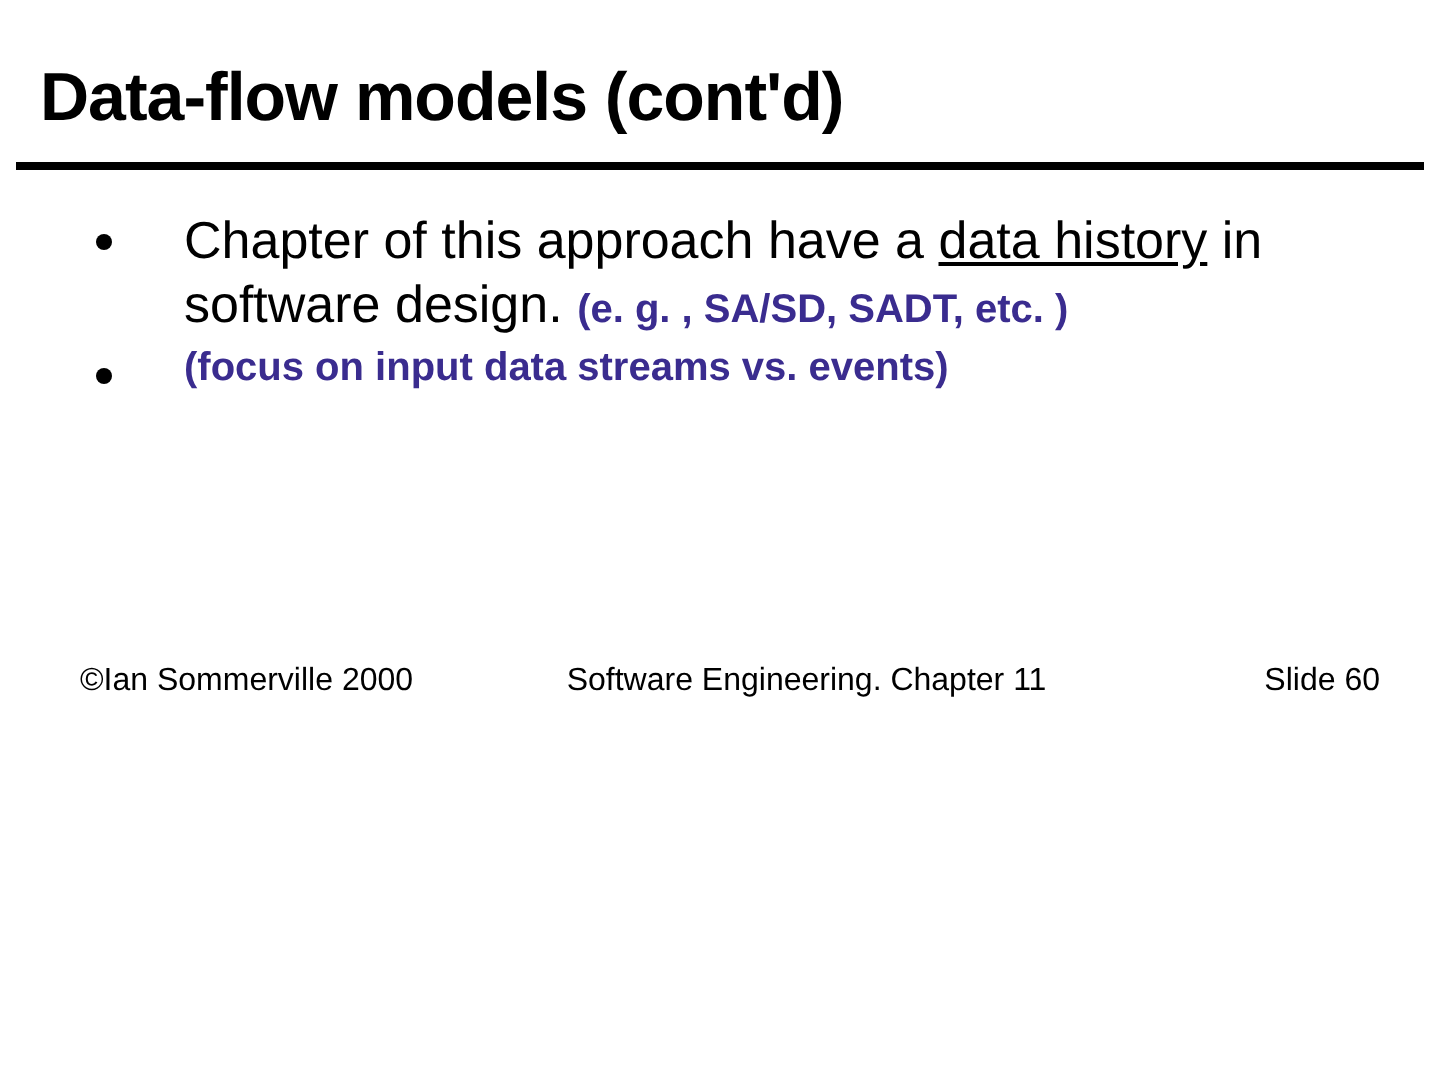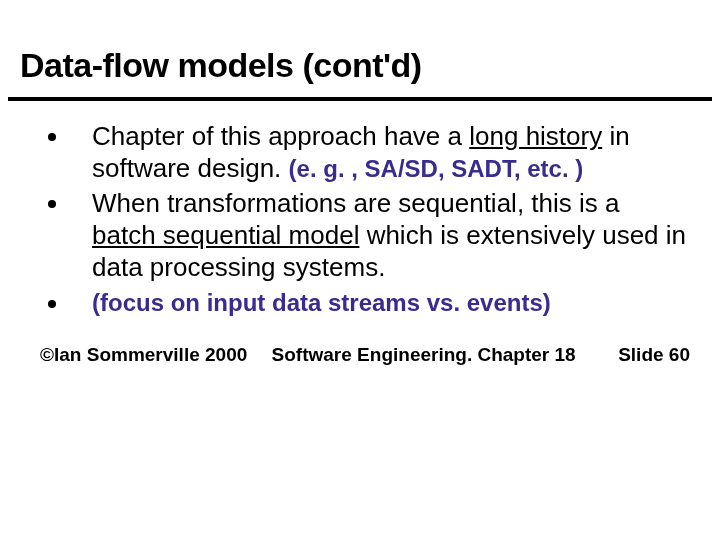--- a/index.html
+++ b/index.html
@@ -1,17 +1,17 @@
 <!DOCTYPE html>
 <html><head>
 <meta charset="utf-8">
 <style>
   * { margin: 0; padding: 0; box-sizing: border-box; }
   html, body { width: 720px; height: 540px; background: #fff; font-family: Arial, Helvetica, sans-serif; overflow: hidden; }
-  .slide { position: relative; width: 720px; height: 388px; margin-top: 16px; }
+  .slide { position: relative; width: 720px; height: 388px; }
   .title-wrap { padding: 30px 20px 6px 20px; }
   .title {
     font-size: 34px;
     font-weight: bold;
     color: #000;
     letter-spacing: -0.5px;
   }
   .title-rule {
     margin: 6px 8px 0 8px;
     border: none;
@@ -38,63 +38,59 @@
     top: 12px;
     width: 8px;
     height: 8px;
     background: #000;
     border-radius: 50%;
   }
   .u { text-decoration: underline; }
   .paren {
     font-weight: bold;
     color: #3a2c8f;
-    font-size: 24px;
+    font-size: 20px;
   }
   .paren-block {
     display: block;
     margin-top: 2px;
   }
   .footer {
     position: absolute;
     left: 0; right: 0; bottom: 38px;
     display: flex;
     justify-content: flex-end;
     align-items: baseline;
     padding: 0 30px 0 40px;
-    font-size: 19px;
+    font-size: 16px;
     color: #000;
-    font-weight: bold;
   }
   .footer-center { text-align: center; flex: 1; }
   .footer-right { text-align: right; min-width: 90px; }
 </style>
 </head>
 <body>
 
 <div class="slide">
 
   <div class="title-wrap">
     <h1 class="title">Data-flow models (cont'd)</h1>
   </div>
   <hr class="title-rule">
 
   <div class="content">
     <ul class="bullets">
       <li>
-        <span>Chapter of this approach have a </span><span class="u">long history</span><span> in software design. </span><span class="paren">(e. g. , SA/SD, SADT, etc. )</span>
-      </li>
-      <li>
-        <span>When transformations are sequential, this is a </span><span class="u">batch sequential model</span><span> which is extensively used in data processing systems.</span>
+        <span>Chapter of this approach have a </span><span class="u">data history</span><span> in software design. </span><span class="paren">(e. g. , SA/SD, SADT, etc. )</span>
       </li>
       <li>
         <span class="paren paren-block">(focus on input data streams vs. events)</span>
       </li>
     </ul>
   </div>
 
   <div class="footer">
     <div>©Ian Sommerville 2000</div>
-    <div class="footer-center">Software Engineering. Chapter 18</div>
+    <div class="footer-center">Software Engineering. Chapter 11</div>
     <div class="footer-right">Slide 60</div>
   </div>
 
 </div>
 
 </body></html>

